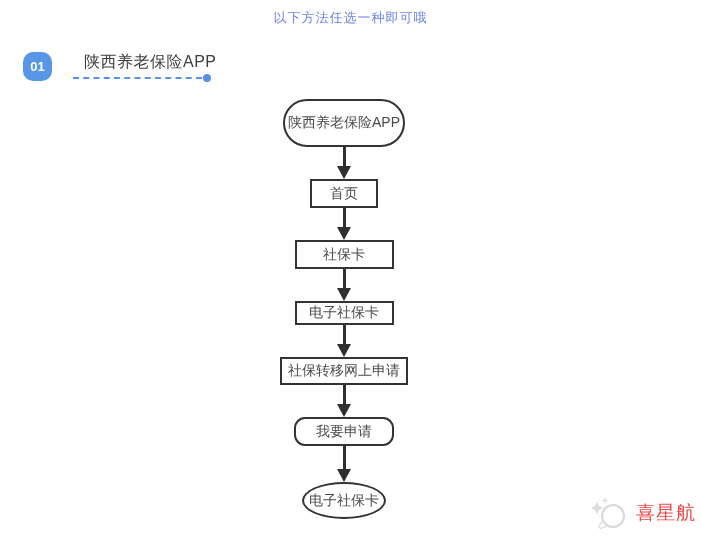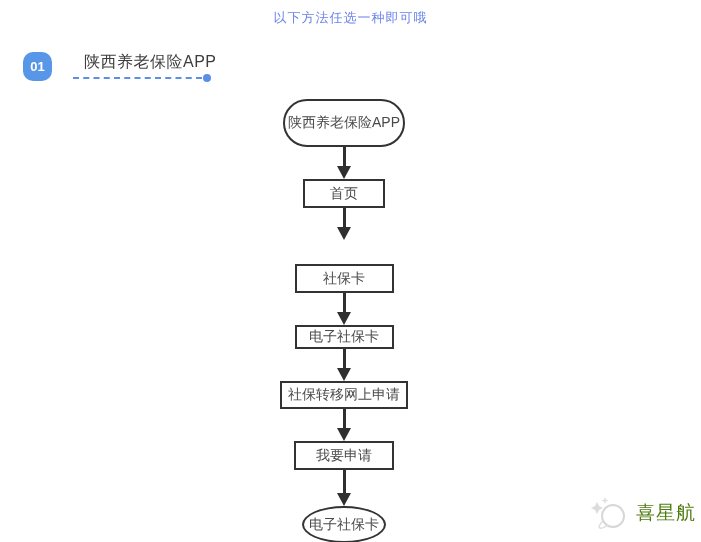--- a/index.html
+++ b/index.html
@@ -119,21 +119,21 @@
     top: 494px;
     display: flex;
     align-items: center;
     color: #d2d2d2;
   }
   .watermark .logo-icon { width: 44px; height: 38px; }
   .watermark .wm-text {
     font-size: 19px;
     letter-spacing: 1px;
     margin-left: 4px;
-    color: #4d7c0f;
+    color: #ef4444;
   }
 </style>
 </head>
 <body>
 
 <div class="page">
 
   <div class="top-note">以下方法任选一种即可哦</div>
 
   <div class="badge">01</div>
@@ -144,49 +144,49 @@
 
   <div class="flowchart">
 
     <div class="node stadium" style="width:122px;height:48px;">陕西养老保险APP</div>
 
     <div class="arrow">
       <span class="arrow-line"></span>
       <span class="arrow-head"></span>
     </div>
 
-    <div class="node rect" style="width:82px;height:29px;">首页</div>
-
-    <div class="arrow">
-      <span class="arrow-line"></span>
-      <span class="arrow-head"></span>
-    </div>
-
-    <div class="node rect" style="width:99px;height:29px;margin-top:24px;">社保卡</div>
+    <div class="node rect" style="width:68px;height:29px;">首页</div>
+
+    <div class="arrow">
+      <span class="arrow-line"></span>
+      <span class="arrow-head"></span>
+    </div>
+
+    <div class="node rect" style="width:99px;height:29px;">社保卡</div>
 
     <div class="arrow">
       <span class="arrow-line"></span>
       <span class="arrow-head"></span>
     </div>
 
     <div class="node rect" style="width:99px;height:24px;">电子社保卡</div>
 
     <div class="arrow">
       <span class="arrow-line"></span>
       <span class="arrow-head"></span>
     </div>
 
     <div class="node rect" style="width:128px;height:28px;">社保转移网上申请</div>
 
     <div class="arrow">
       <span class="arrow-line"></span>
       <span class="arrow-head"></span>
     </div>
 
-    <div class="node rect" style="width:100px;height:29px;">我要申请</div>
+    <div class="node rect" style="width:100px;height:29px;border-radius:11px;">我要申请</div>
 
     <div class="arrow tall">
       <span class="arrow-line"></span>
       <span class="arrow-head"></span>
     </div>
 
     <div class="node ellipse" style="width:84px;height:37px;">电子社保卡</div>
 
   </div>
 

